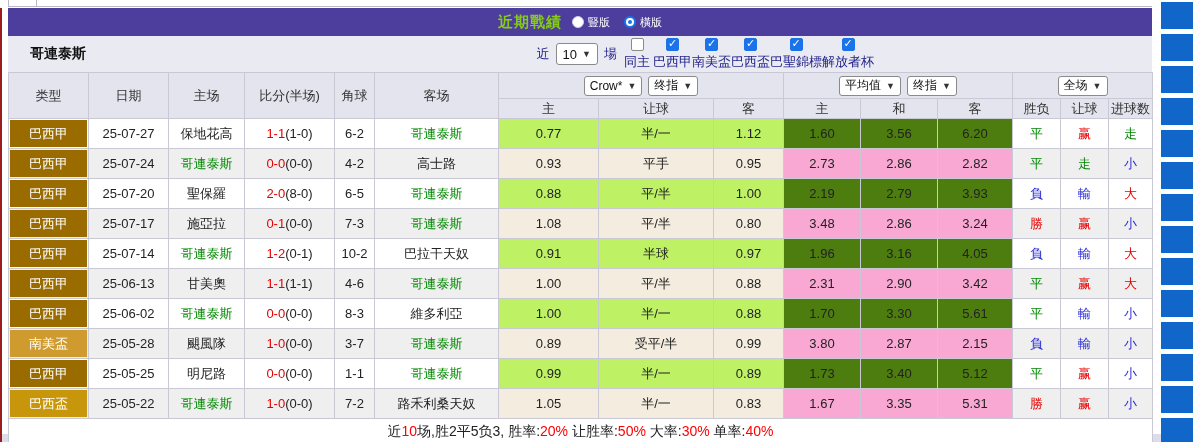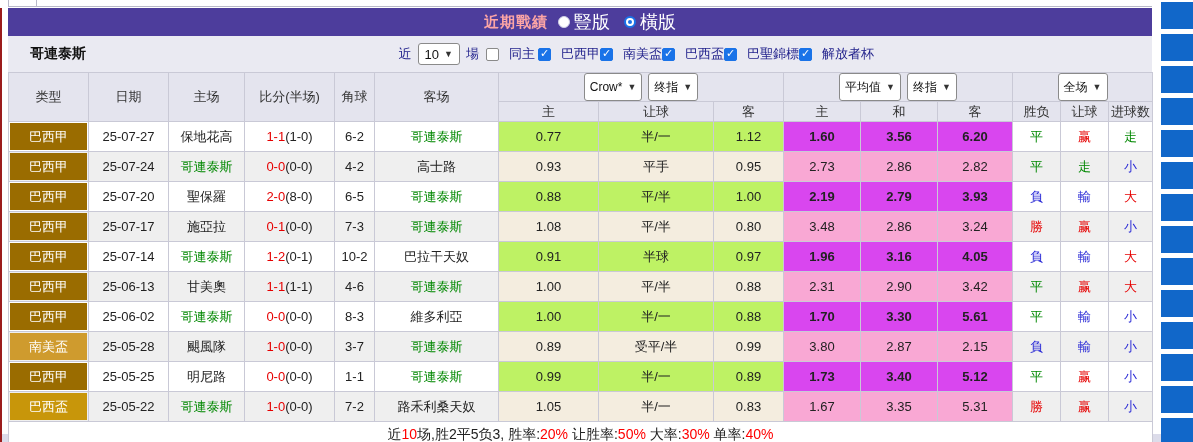--- a/index.html
+++ b/index.html
@@ -14,58 +14,58 @@
   .top-strip .tick { position:absolute; left:27px; top:0; width:1px; height:7px; background:#b9b9c9; }
   .bottom-strip { position:absolute; left:2px; top:434px; width:1191px; height:8px; background:#dcdcea; }
   .right-blue-strip { position:absolute; left:1161px; top:0; width:32px; height:442px; display:flex;
                       flex-direction:column; gap:5px; padding-top:2px; }
   .right-blue-strip .blk { width:32px; height:27px; background:#1167c9; flex:0 0 auto; }
 
   .main { position:absolute; left:8px; top:8px; width:1144px; }
 
   
   .title-bar { height:28px; background:#4d3d9c; display:flex; align-items:center; justify-content:center; gap:10px; }
-  .title-bar .ttl { color:#fca5a5; font-weight:bold; font-size:15px; letter-spacing:1px; }
+  .title-bar .ttl { color:#84cc16; font-weight:bold; font-size:15px; letter-spacing:1px; }
   .radio-group { display:flex; align-items:center; gap:14px; }
-  .radio-item { display:flex; align-items:center; gap:4px; color:#fff; font-size:18px; cursor:pointer; }
+  .radio-item { display:flex; align-items:center; gap:4px; color:#fff; font-size:11px; cursor:pointer; }
   .radio-dot { width:12px; height:12px; border-radius:50%; background:#fff; border:1px solid #cfcfe6; }
   .radio-dot.sel { background:#fff; border:2px solid #1a73e8; position:relative; }
   .radio-dot.sel::after { content:""; position:absolute; left:2px; top:2px; width:4px; height:4px;
                           border-radius:50%; background:#1a73e8; }
 
   
   .filter-bar { height:36px; background:#eaeaf2; display:flex; align-items:center; font-size:13px; color:#1e1e8a; }
   .team-name { margin-left:22px; color:#111; font-weight:bold; font-size:14px; }
   .filter-controls { margin-left:auto; margin-right:278px; display:flex; align-items:center; gap:3px; }
   .fake-select { background:#fff; border:1px solid #8a8a8a; border-radius:3px; height:22px;
                  display:inline-flex; align-items:center; gap:5px; padding:0 6px; font-size:13px; color:#111;
                  cursor:pointer; }
   .fake-select .caret { font-size:9px; color:#333; }
   .cbx { display:inline-block; width:13px; height:13px; border:1px solid #8a8a8a; border-radius:2px;
          background:#fff; vertical-align:-2px; }
   .cbx.on { background:#1a73e8; border-color:#1a73e8; position:relative; }
   .cbx.on::after { content:"✓"; position:absolute; left:1px; top:-2px; color:#fff; font-size:11px; font-weight:bold; }
-  .chk-item { display:inline-flex; align-items:center; gap:10px; cursor:pointer; color:#1e1e8a; }
+  .chk-item { display:inline-flex; align-items:center; gap:2px; cursor:pointer; color:#1e1e8a;flex-direction:column; }
 
   
   table.rec { border-collapse:collapse; table-layout:fixed; width:1144px; background:#fff;
               border:1px solid #a9a9bb; font-size:13px; color:#222; }
   table.rec td, table.rec th { border:1px solid #c9c9d6; text-align:center; overflow:hidden; white-space:nowrap; }
   th { font-weight:normal; background:#e4e4ee; color:#333; }
   tr.hdr1 th { height:26px; }
   tr.hdr2 th { height:20px; font-size:13px; }
   .hdr-selects { display:flex; align-items:center; justify-content:center; gap:6px; }
-  .hdr-selects .fake-select { height:28px; padding:0 5px; font-size:12px; }
+  .hdr-selects .fake-select { height:20px; padding:0 5px; font-size:12px; }
 
   tr.row td { height:29px; }
   tr.row.even td { background:#efefef; }
   tr.row.odd td { background:#ffffff; }
   tr.row.odd td.crow { background:#bef264; }
   tr.row.even td.crow { background:#f4eddf; }
-  tr.row.odd td.avg { background:#d946ef;font-weight:bold; }
+  tr.row.odd td.avg { background:#4d7c0f; }
   tr.row.even td.avg { background:#f9a8d4; }
 
   td.c-league { padding:1px; }
   .badge { width:100%; height:27px; display:flex; align-items:center; justify-content:center;
            color:#fff; font-size:13px; }
   .green { color:#008800; }
   .red { color:#e60000; }
   .blue { color:#2929d6; }
   .half { color:#222; }
 

